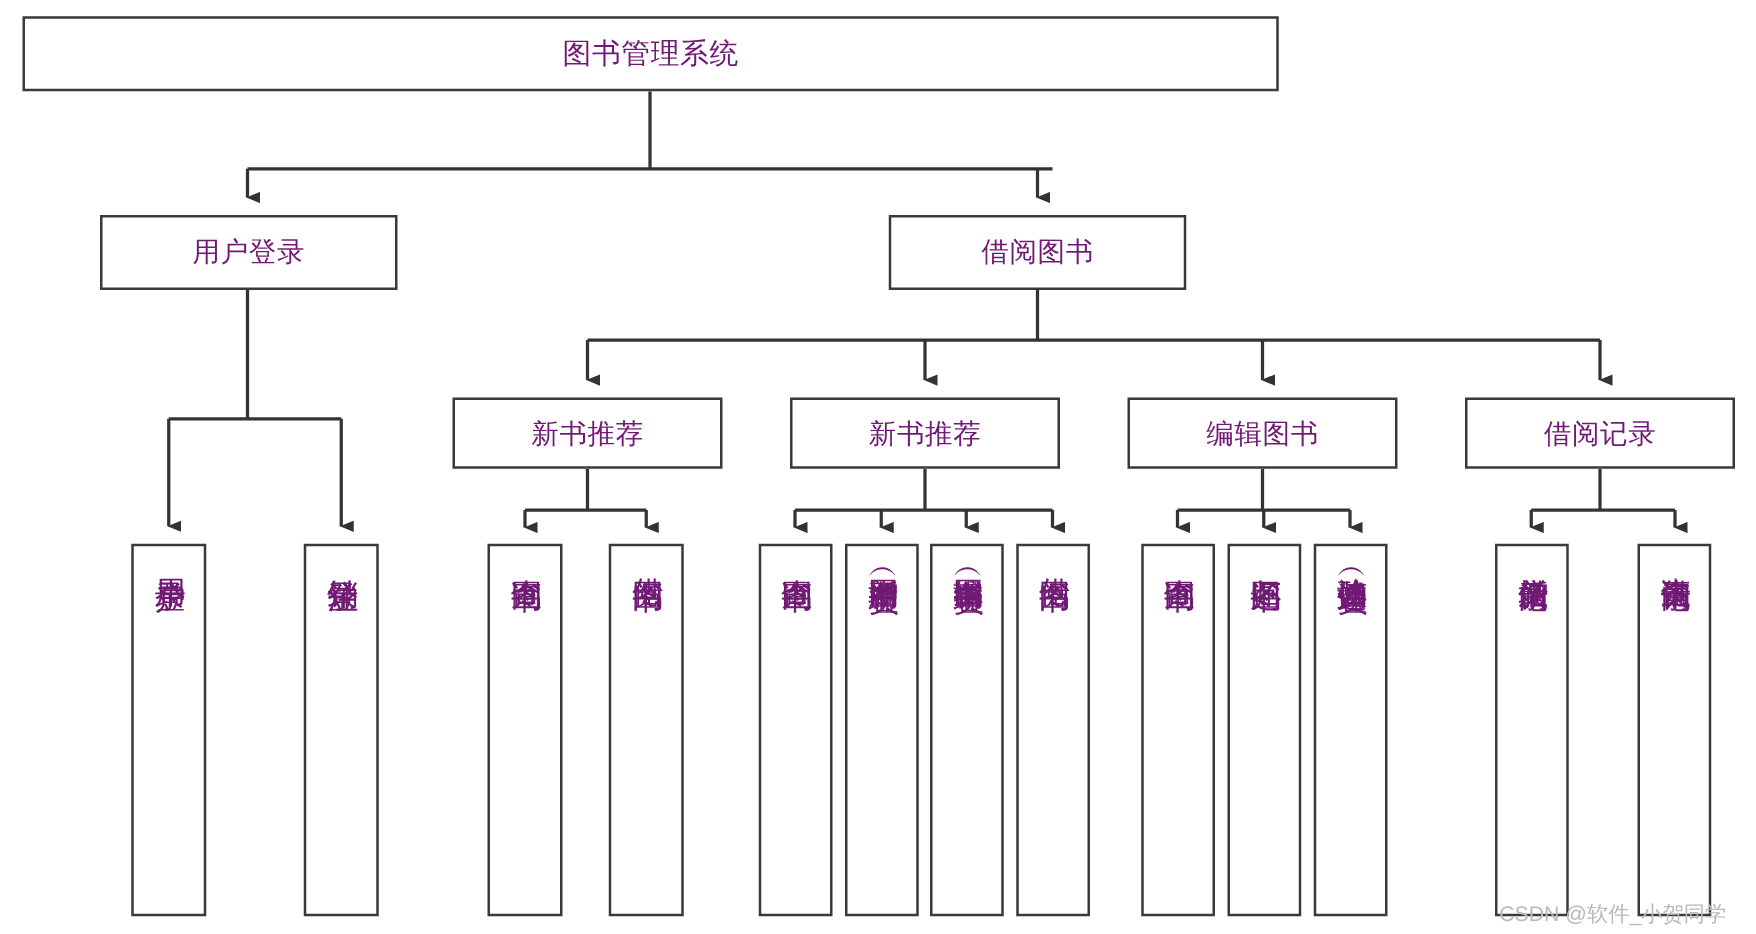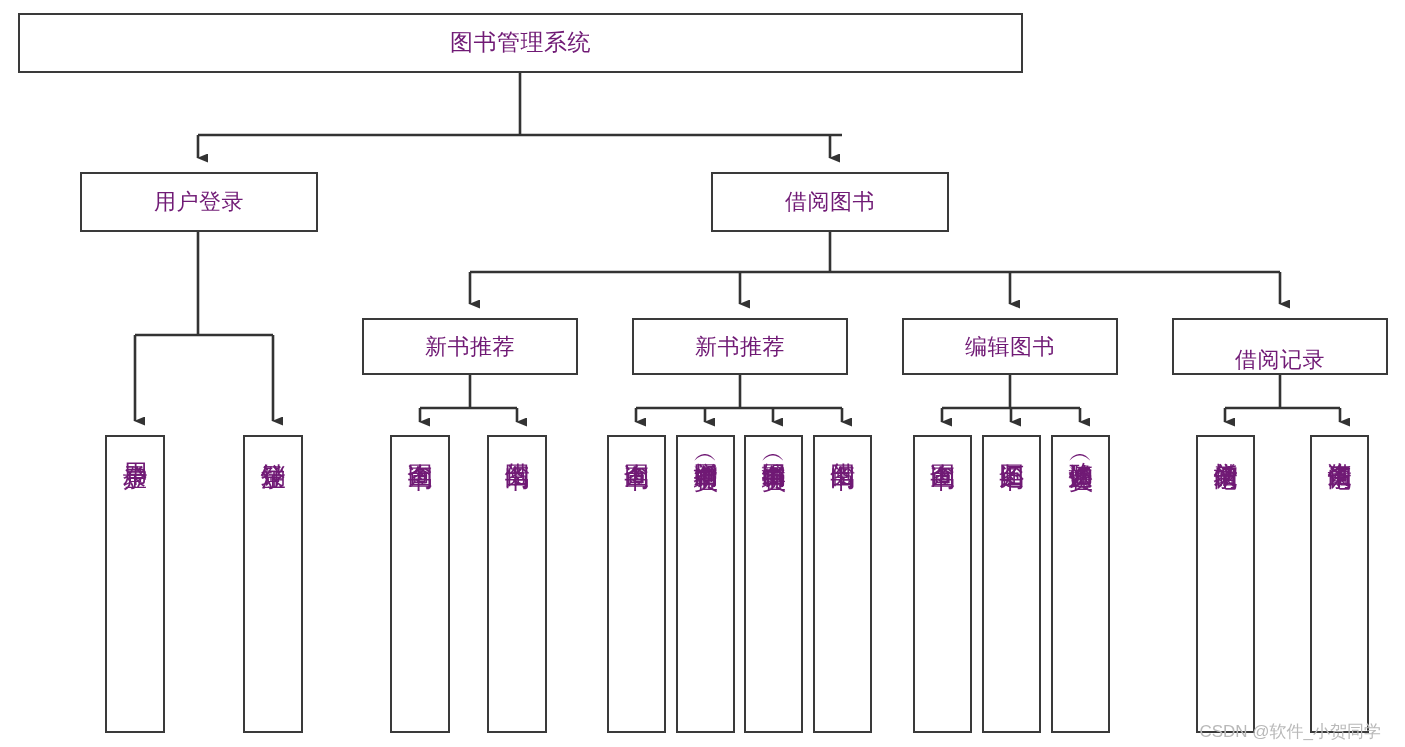--- a/index.html
+++ b/index.html
@@ -147,21 +147,21 @@
   </div>
 
   <div class="node horizontal" style="left:632px; top:318px; width:216px; height:57px;">
     <span class="label">新书推荐</span>
   </div>
 
   <div class="node horizontal" style="left:902px; top:318px; width:216px; height:57px;">
     <span class="label">编辑图书</span>
   </div>
 
-  <div class="node horizontal" style="left:1172px; top:318px; width:216px; height:57px;align-items:flex-end;">
+  <div class="node horizontal" style="left:1172px; top:318px; width:216px; height:57px;">
     <span class="label">借阅记录</span>
   </div>
 
   <div class="node vertical" style="left:105px; top:435px; width:60px; height:298px;">
     <span class="label">用户登录</span>
   </div>
 
   <div class="node vertical" style="left:243px; top:435px; width:60px; height:298px;">
     <span class="label">注销登录</span>
   </div>

